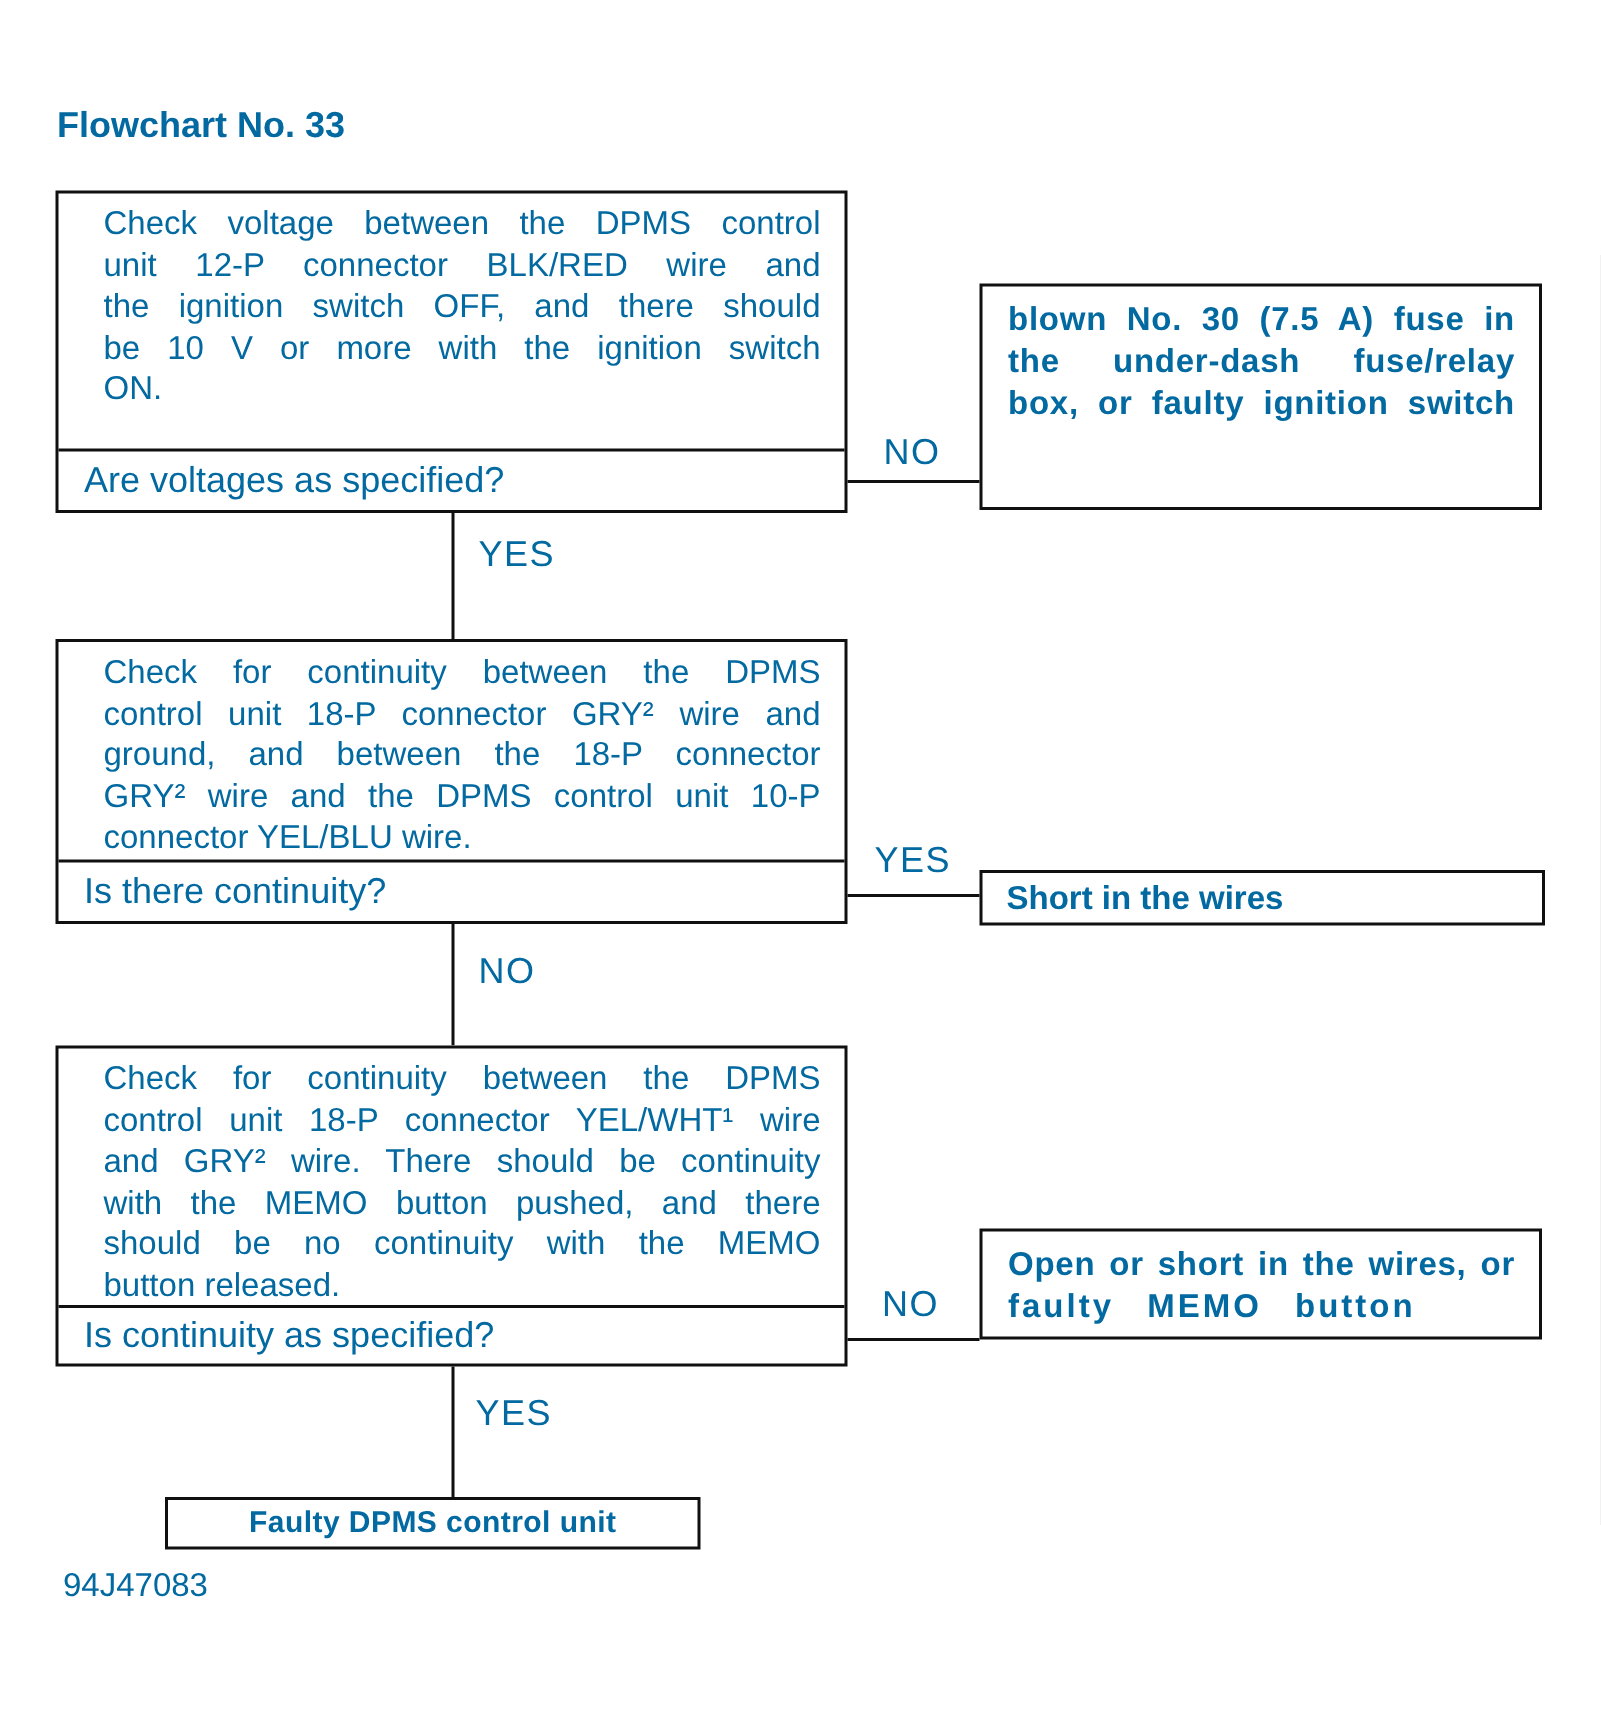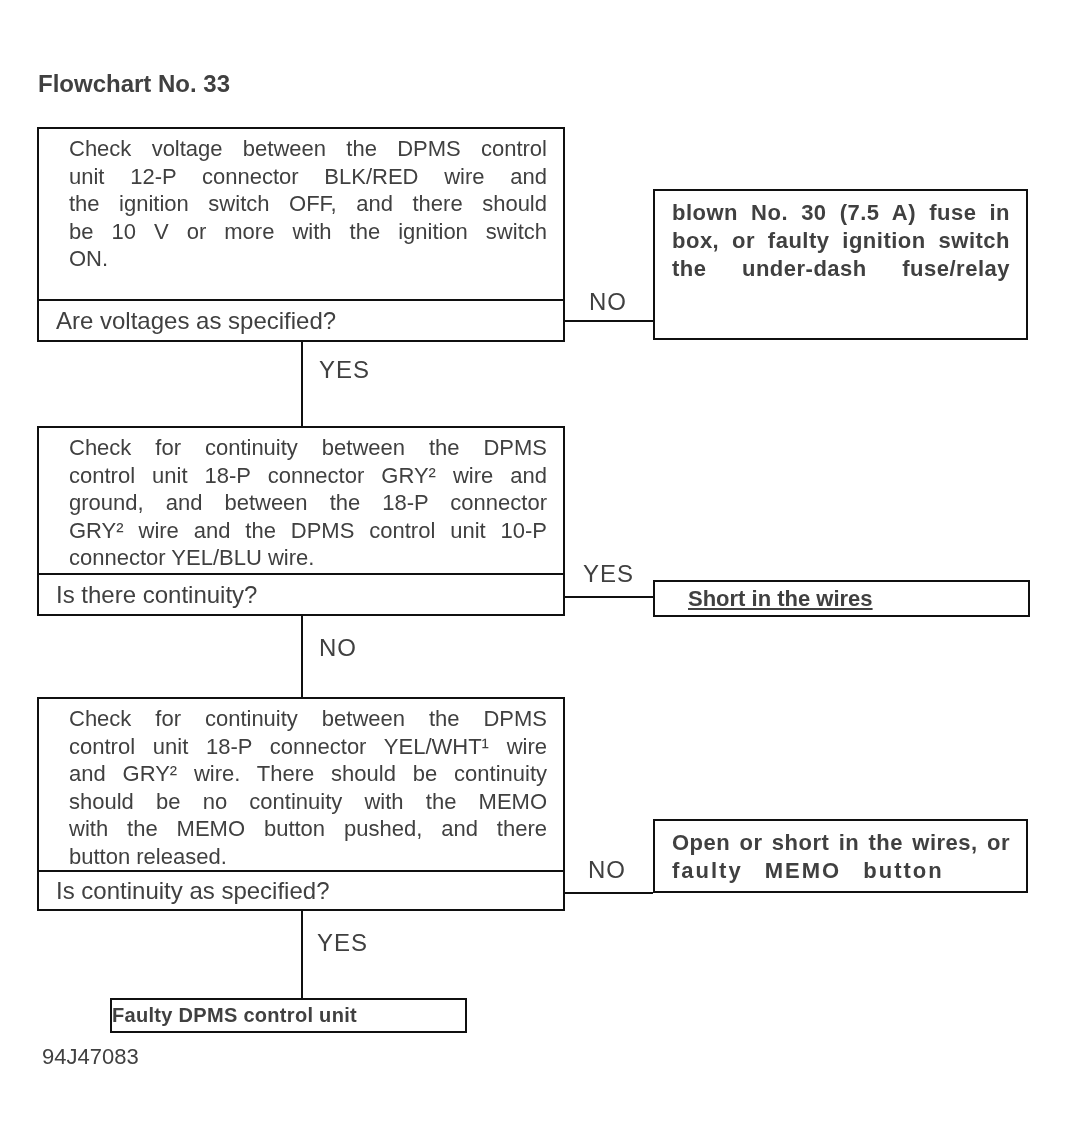--- a/index.html
+++ b/index.html
@@ -2,21 +2,21 @@
 <html><head>
 <meta charset="utf-8">
 <style>
   html, body { margin: 0; padding: 0; background: #e8e8e8; }
   .page {
     position: relative;
     width: 1067px;
     height: 1142px;
     background: #ffffff;
     font-family: "Liberation Sans", "DejaVu Sans", sans-serif;
-    color: #404040;
+    color: #0369a1;
     overflow: hidden;
   }
   .title {
     position: absolute;
     left: 38px; top: 70px;
     font-size: 24px;
     font-weight: bold;
     margin: 0;
   }
   .box {
@@ -45,29 +45,28 @@
   .rbox {
     font-weight: bold;
     font-size: 22px;
     line-height: 28px;
     letter-spacing: 0.5px;
   }
   .rbox .pad { padding: 8px 16px 0 17px; }
   .rbox-single {
     display: flex;
     align-items: center;
-    padding-left: 33px;
+    padding-left: 16px;
     font-weight: bold;
     font-size: 22px;
-    text-decoration: underline;
   }
   .final-box {
     display: flex;
     align-items: center;
-    justify-content: flex-start;
+    justify-content: center;
     font-weight: bold;
     font-size: 20px;
     letter-spacing: 0.3px;
   }
   .vline, .hline {
     position: absolute;
     background: #101010;
   }
   .vline { width: 2px; }
   .hline { height: 2px; }
@@ -98,22 +97,22 @@
       <div class="ll">ON.</div>
     </div>
     <div class="qstrip" style="height:39px;">
       <span>Are voltages as specified?</span>
     </div>
   </div>
 
   <div class="box rbox" style="left:653px; top:189px; width:375px; height:151px;">
     <div class="pad">
       <div class="jl">blown No. 30 (7.5 A) fuse in</div>
+      <div class="jl">the under-dash fuse/relay</div>
       <div class="jl">box, or faulty ignition switch</div>
-      <div class="jl">the under-dash fuse/relay</div>
     </div>
   </div>
 
   <div class="hline" style="left:565px; top:320px; width:88px;"></div>
   <div class="branch-label" style="left:589px; top:288px;">NO</div>
   <div class="vline" style="left:301px; top:342px; height:84px;"></div>
   <div class="branch-label" style="left:319px; top:356px;">YES</div>
 
   <div class="box" style="left:37px; top:426px; width:528px; height:190px;">
     <div class="instr">
@@ -135,22 +134,22 @@
   <div class="hline" style="left:565px; top:596px; width:88px;"></div>
   <div class="branch-label" style="left:583px; top:560px;">YES</div>
   <div class="vline" style="left:301px; top:616px; height:81px;"></div>
   <div class="branch-label" style="left:319px; top:634px;">NO</div>
 
   <div class="box" style="left:37px; top:697px; width:528px; height:214px;">
     <div class="instr">
       <div class="jl">Check for continuity between the DPMS</div>
       <div class="jl">control unit 18-P connector YEL/WHT¹ wire</div>
       <div class="jl">and GRY² wire. There should be continuity</div>
+      <div class="jl">with the MEMO button pushed, and there</div>
       <div class="jl">should be no continuity with the MEMO</div>
-      <div class="jl">with the MEMO button pushed, and there</div>
       <div class="ll">button released.</div>
     </div>
     <div class="qstrip" style="height:37px;">
       <span>Is continuity as specified?</span>
     </div>
   </div>
 
   <div class="box rbox" style="left:653px; top:819px; width:375px; height:74px;">
     <div class="pad">
       <div class="jl">Open or short in the wires, or</div>

